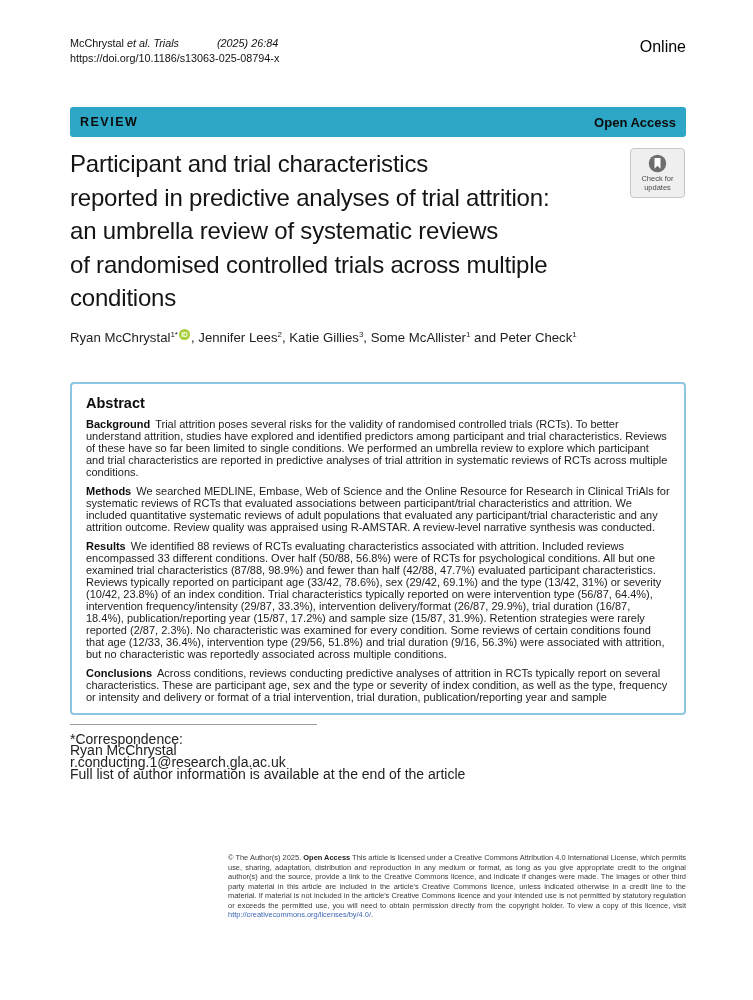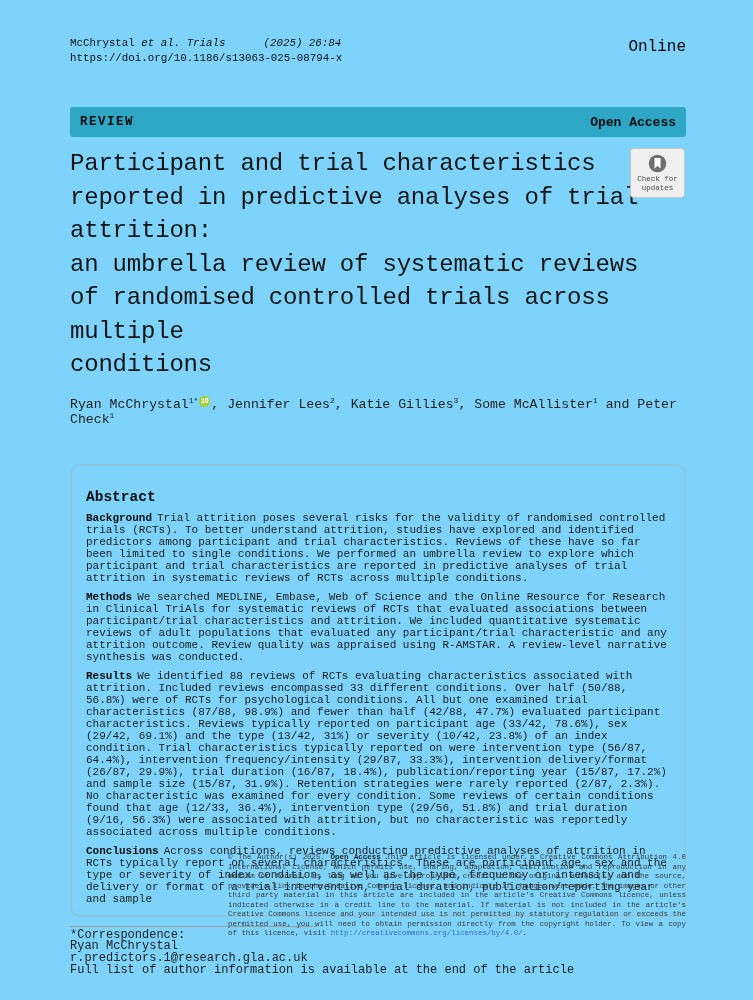--- a/index.html
+++ b/index.html
@@ -1,19 +1,19 @@
 <!DOCTYPE html>
 <html><head>
 <meta charset="utf-8">
 <style>
   * { margin:0; padding:0; box-sizing:border-box; }
   html,body { background:#888; }
   .page {
-    position:relative; width:753px; height:1000px; background:#7dd3fc;
-    margin:0 auto; font-family:Liberation Mono, monospace; color:#1a1a1a;
+    position:relative; width:753px; height:1000px; background:#ffffff;
+    margin:0 auto; font-family:Liberation Sans, sans-serif; color:#1a1a1a;
     overflow:hidden;
   }
   .content { position:absolute; left:70px; top:0; width:616px; }
 
   
   .hdr { margin-top:36px; display:flex; justify-content:space-between; align-items:flex-start; }
   .hdr-left { font-size:10.8px; line-height:15px; color:#111; }
   .hdr-cite i { font-style:italic; }
   .cite-ref { font-style:italic; margin-left:38px; }
   .journal-name { font-size:16px; font-weight:500; color:#000; margin-top:2px; }
@@ -36,30 +36,30 @@
   .chk-badge .t { font-size:7.5px; line-height:8.5px; color:#4c4c4c; text-align:center; }
 
   
   .authors { margin-top:14px; font-size:13.2px; color:#222; }
   .authors sup { font-size:8px; vertical-align:super; line-height:0; }
   .orcid { display:inline-block; width:11px; height:11px; border-radius:50%;
     background:#a6ce39; color:#fff; font-size:6.5px; font-weight:bold;
     text-align:center; line-height:11px; vertical-align:super; margin:0 1px; cursor:pointer; }
 
   
-  .abstract { margin-top:37px; border:2px solid #8cc6df; border-radius:10px;
-    padding:23px 14px 10px 14px; }
+  .abstract { margin-top:37px; border:2px solid #8cc6df; border-radius:4px;
+    padding:11px 14px 10px 14px; }
   .abs-h { font-size:14.5px; font-weight:bold; color:#0d0d0d; margin-bottom:7px; }
   .abs-p { font-size:11px; line-height:12px; color:#1c1c1c; margin-bottom:7px; text-align:left; }
   .abs-p:last-child { margin-bottom:0; }
   .abs-p .lbl { font-weight:bold; color:#0d0d0d; padding-right:5px; }
 
   
   .corr-rule { margin-top:9px; width:247px; height:1px; background:#9a9a9a; }
-  .corr { margin-top:3px; font-size:12px; line-height:11.6px; color:#222; }
+  .corr { margin-top:9px; font-size:14px; line-height:11.6px; color:#222; }
   .corr .email { color:#222; text-decoration:none; }
 
   
   .footer { position:absolute; left:70px; top:853px; width:616px; display:flex; align-items:flex-start; }
   .logo { display:flex; align-items:center; margin-top:3px; }
   .logo-mark { width:46px; height:46px;
     background:linear-gradient(to top right, #2d3064 0 50%, #ab2b75 50% 100%);
     box-shadow:2px 3px 4px rgba(0,0,0,0.28); }
   .logo-text { font-size:44px; font-weight:bold; color:#2d3064; letter-spacing:-1px;
     margin-left:12px; line-height:44px; }
@@ -112,21 +112,21 @@
       <p class="abs-p"><span class="lbl">Background</span><span>Trial attrition poses several risks for the validity of randomised controlled trials (RCTs). To better understand attrition, studies have explored and identified predictors among participant and trial characteristics. Reviews of these have so far been limited to single conditions. We performed an umbrella review to explore which participant and trial characteristics are reported in predictive analyses of trial attrition in systematic reviews of RCTs across multiple conditions.</span></p>
       <p class="abs-p"><span class="lbl">Methods</span><span>We searched MEDLINE, Embase, Web of Science and the Online Resource for Research in Clinical TriAls for systematic reviews of RCTs that evaluated associations between participant/trial characteristics and attrition. We included quantitative systematic reviews of adult populations that evaluated any participant/trial characteristic and any attrition outcome. Review quality was appraised using R-AMSTAR. A review-level narrative synthesis was conducted.</span></p>
       <p class="abs-p"><span class="lbl">Results</span><span>We identified 88 reviews of RCTs evaluating characteristics associated with attrition. Included reviews encompassed 33 different conditions. Over half (50/88, 56.8%) were of RCTs for psychological conditions. All but one examined trial characteristics (87/88, 98.9%) and fewer than half (42/88, 47.7%) evaluated participant characteristics. Reviews typically reported on participant age (33/42, 78.6%), sex (29/42, 69.1%) and the type (13/42, 31%) or severity (10/42, 23.8%) of an index condition. Trial characteristics typically reported on were intervention type (56/87, 64.4%), intervention frequency/intensity (29/87, 33.3%), intervention delivery/format (26/87, 29.9%), trial duration (16/87, 18.4%), publication/reporting year (15/87, 17.2%) and sample size (15/87, 31.9%). Retention strategies were rarely reported (2/87, 2.3%). No characteristic was examined for every condition. Some reviews of certain conditions found that age (12/33, 36.4%), intervention type (29/56, 51.8%) and trial duration (9/16, 56.3%) were associated with attrition, but no characteristic was reportedly associated across multiple conditions.</span></p>
       <p class="abs-p"><span class="lbl">Conclusions</span><span>Across conditions, reviews conducting predictive analyses of attrition in RCTs typically report on several characteristics. These are participant age, sex and the type or severity of index condition, as well as the type, frequency or intensity and delivery or format of a trial intervention, trial duration, publication/reporting year and sample</span></p>
     </div>
 
     <div class="corr-rule"></div>
     <div class="corr">
       <div>*Correspondence:</div>
       <div>Ryan McChrystal</div>
-      <div class="email">r.predictors.1@research.gla.ac.uk</div>
+      <div class="email">r.conducting.1@research.gla.ac.uk</div>
       <div>Full list of author information is available at the end of the article</div>
     </div>
   </div>
 
   <div class="footer">
     <div class="copyright"><span>© The Author(s) 2025. </span><b>Open Access</b><span> This article is licensed under a Creative Commons Attribution 4.0 International License, which permits use, sharing, adaptation, distribution and reproduction in any medium or format, as long as you give appropriate credit to the original author(s) and the source, provide a link to the Creative Commons licence, and indicate if changes were made. The images or other third party material in this article are included in the article's Creative Commons licence, unless indicated otherwise in a credit line to the material. If material is not included in the article's Creative Commons licence and your intended use is not permitted by statutory regulation or exceeds the permitted use, you will need to obtain permission directly from the copyright holder. To view a copy of this licence, visit </span><a href="#">http://creativecommons.org/licenses/by/4.0/</a><span>.</span></div>
   </div>
 </div>
 
 </body></html>

